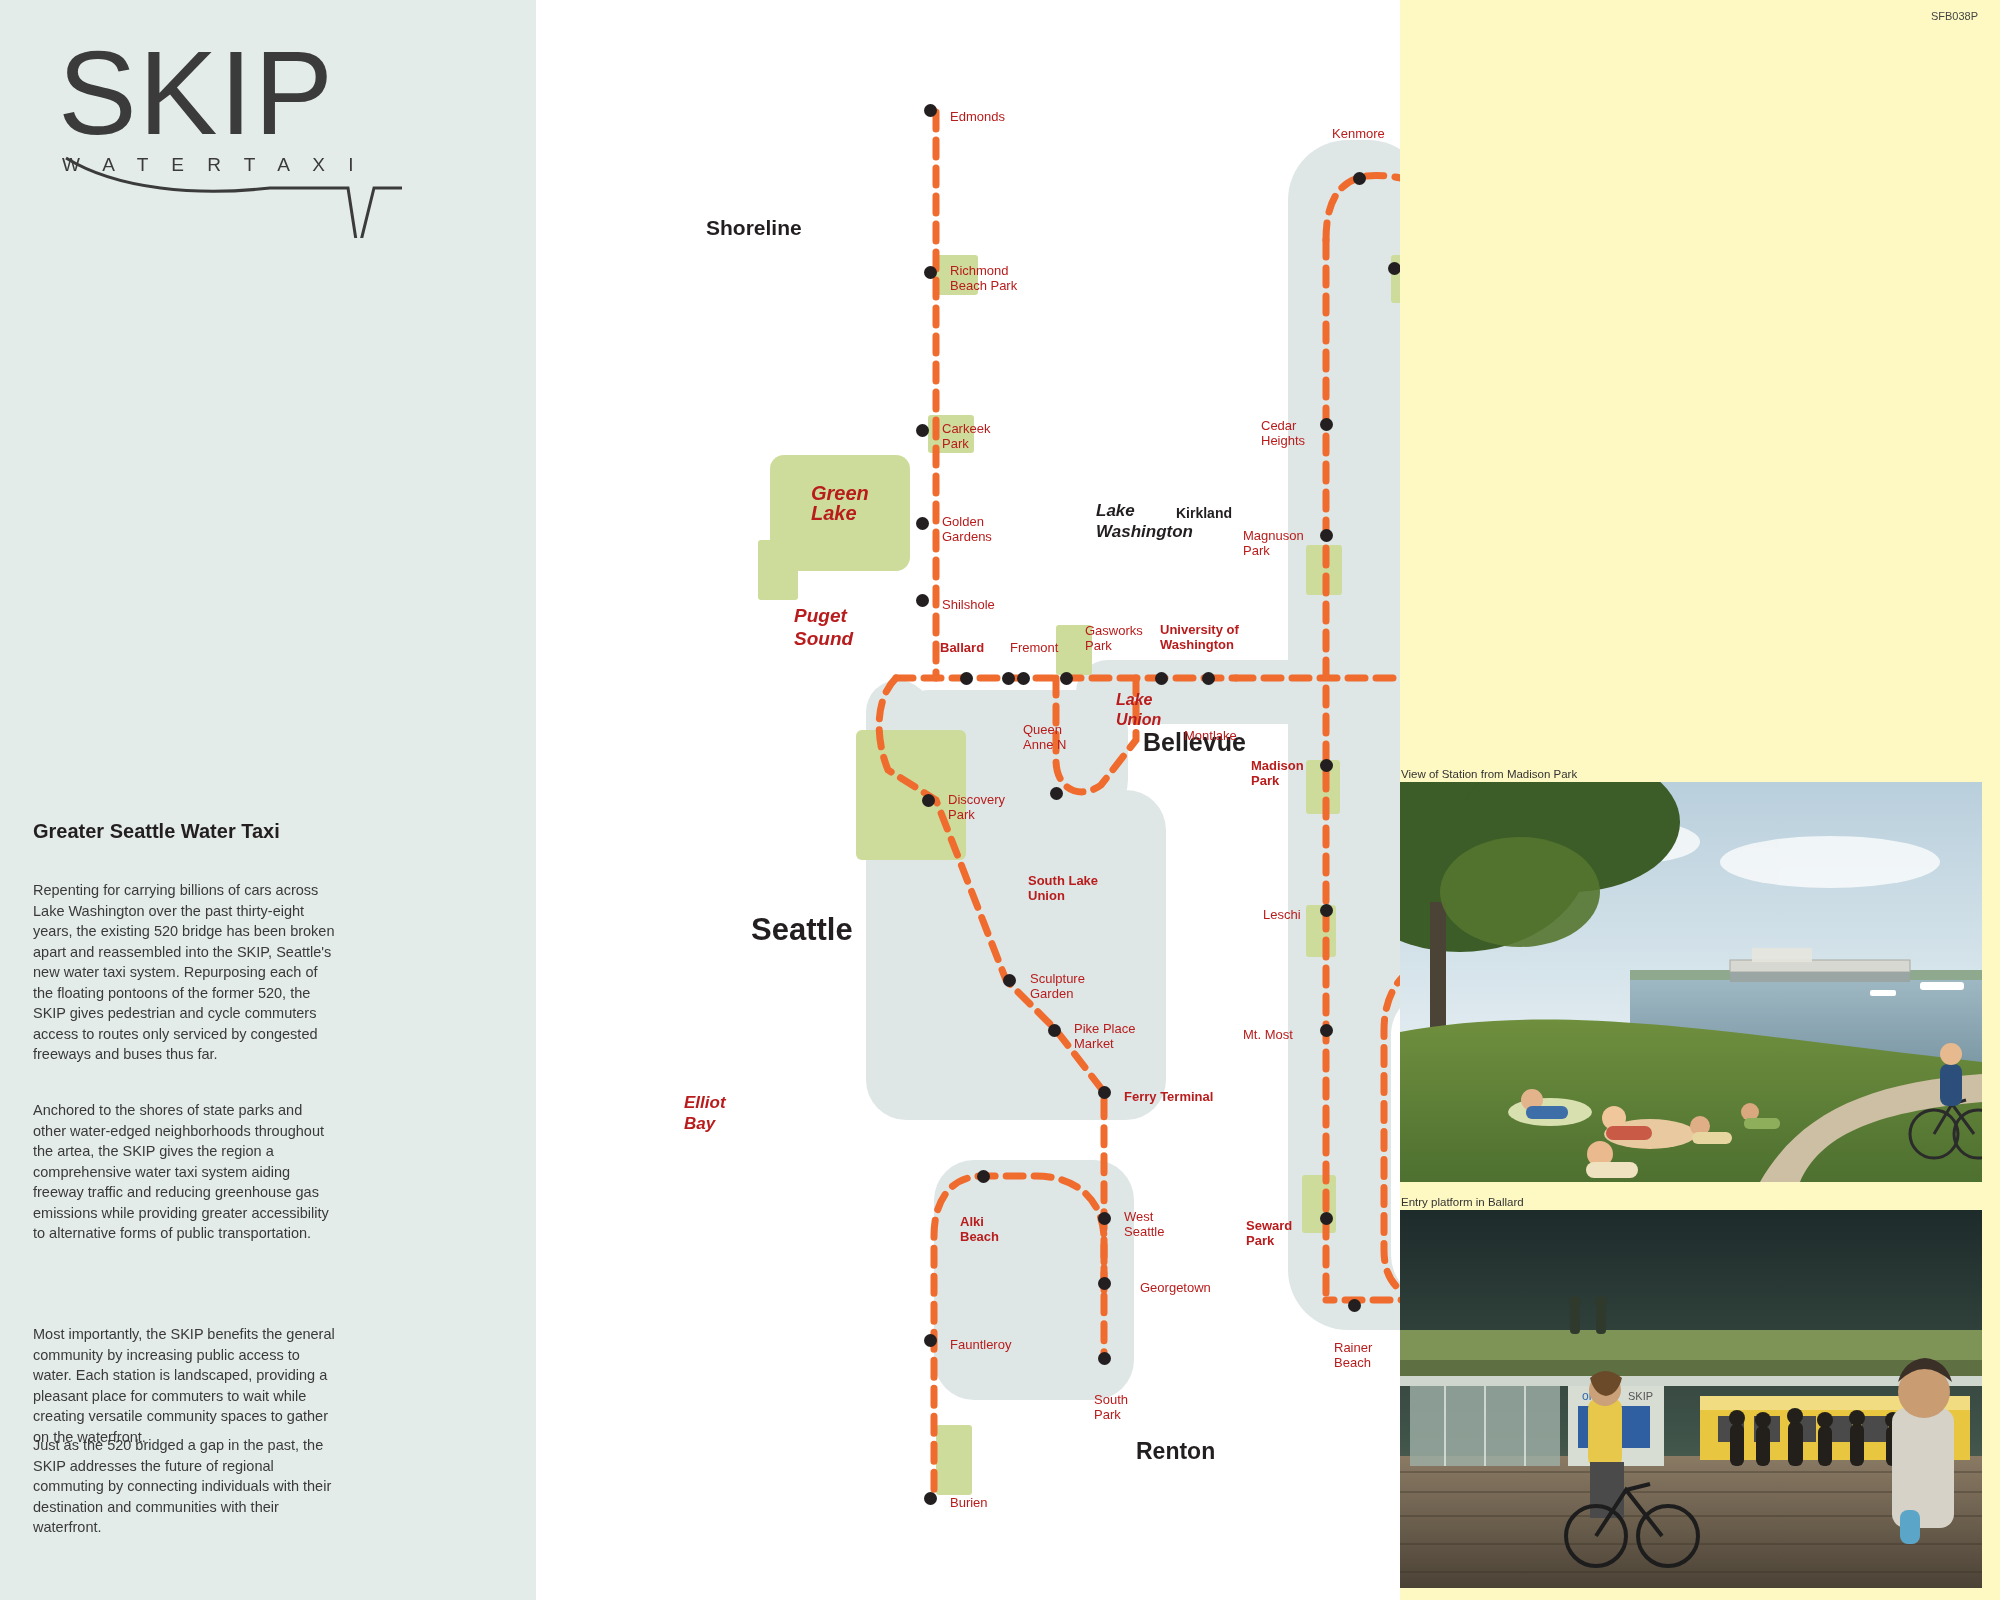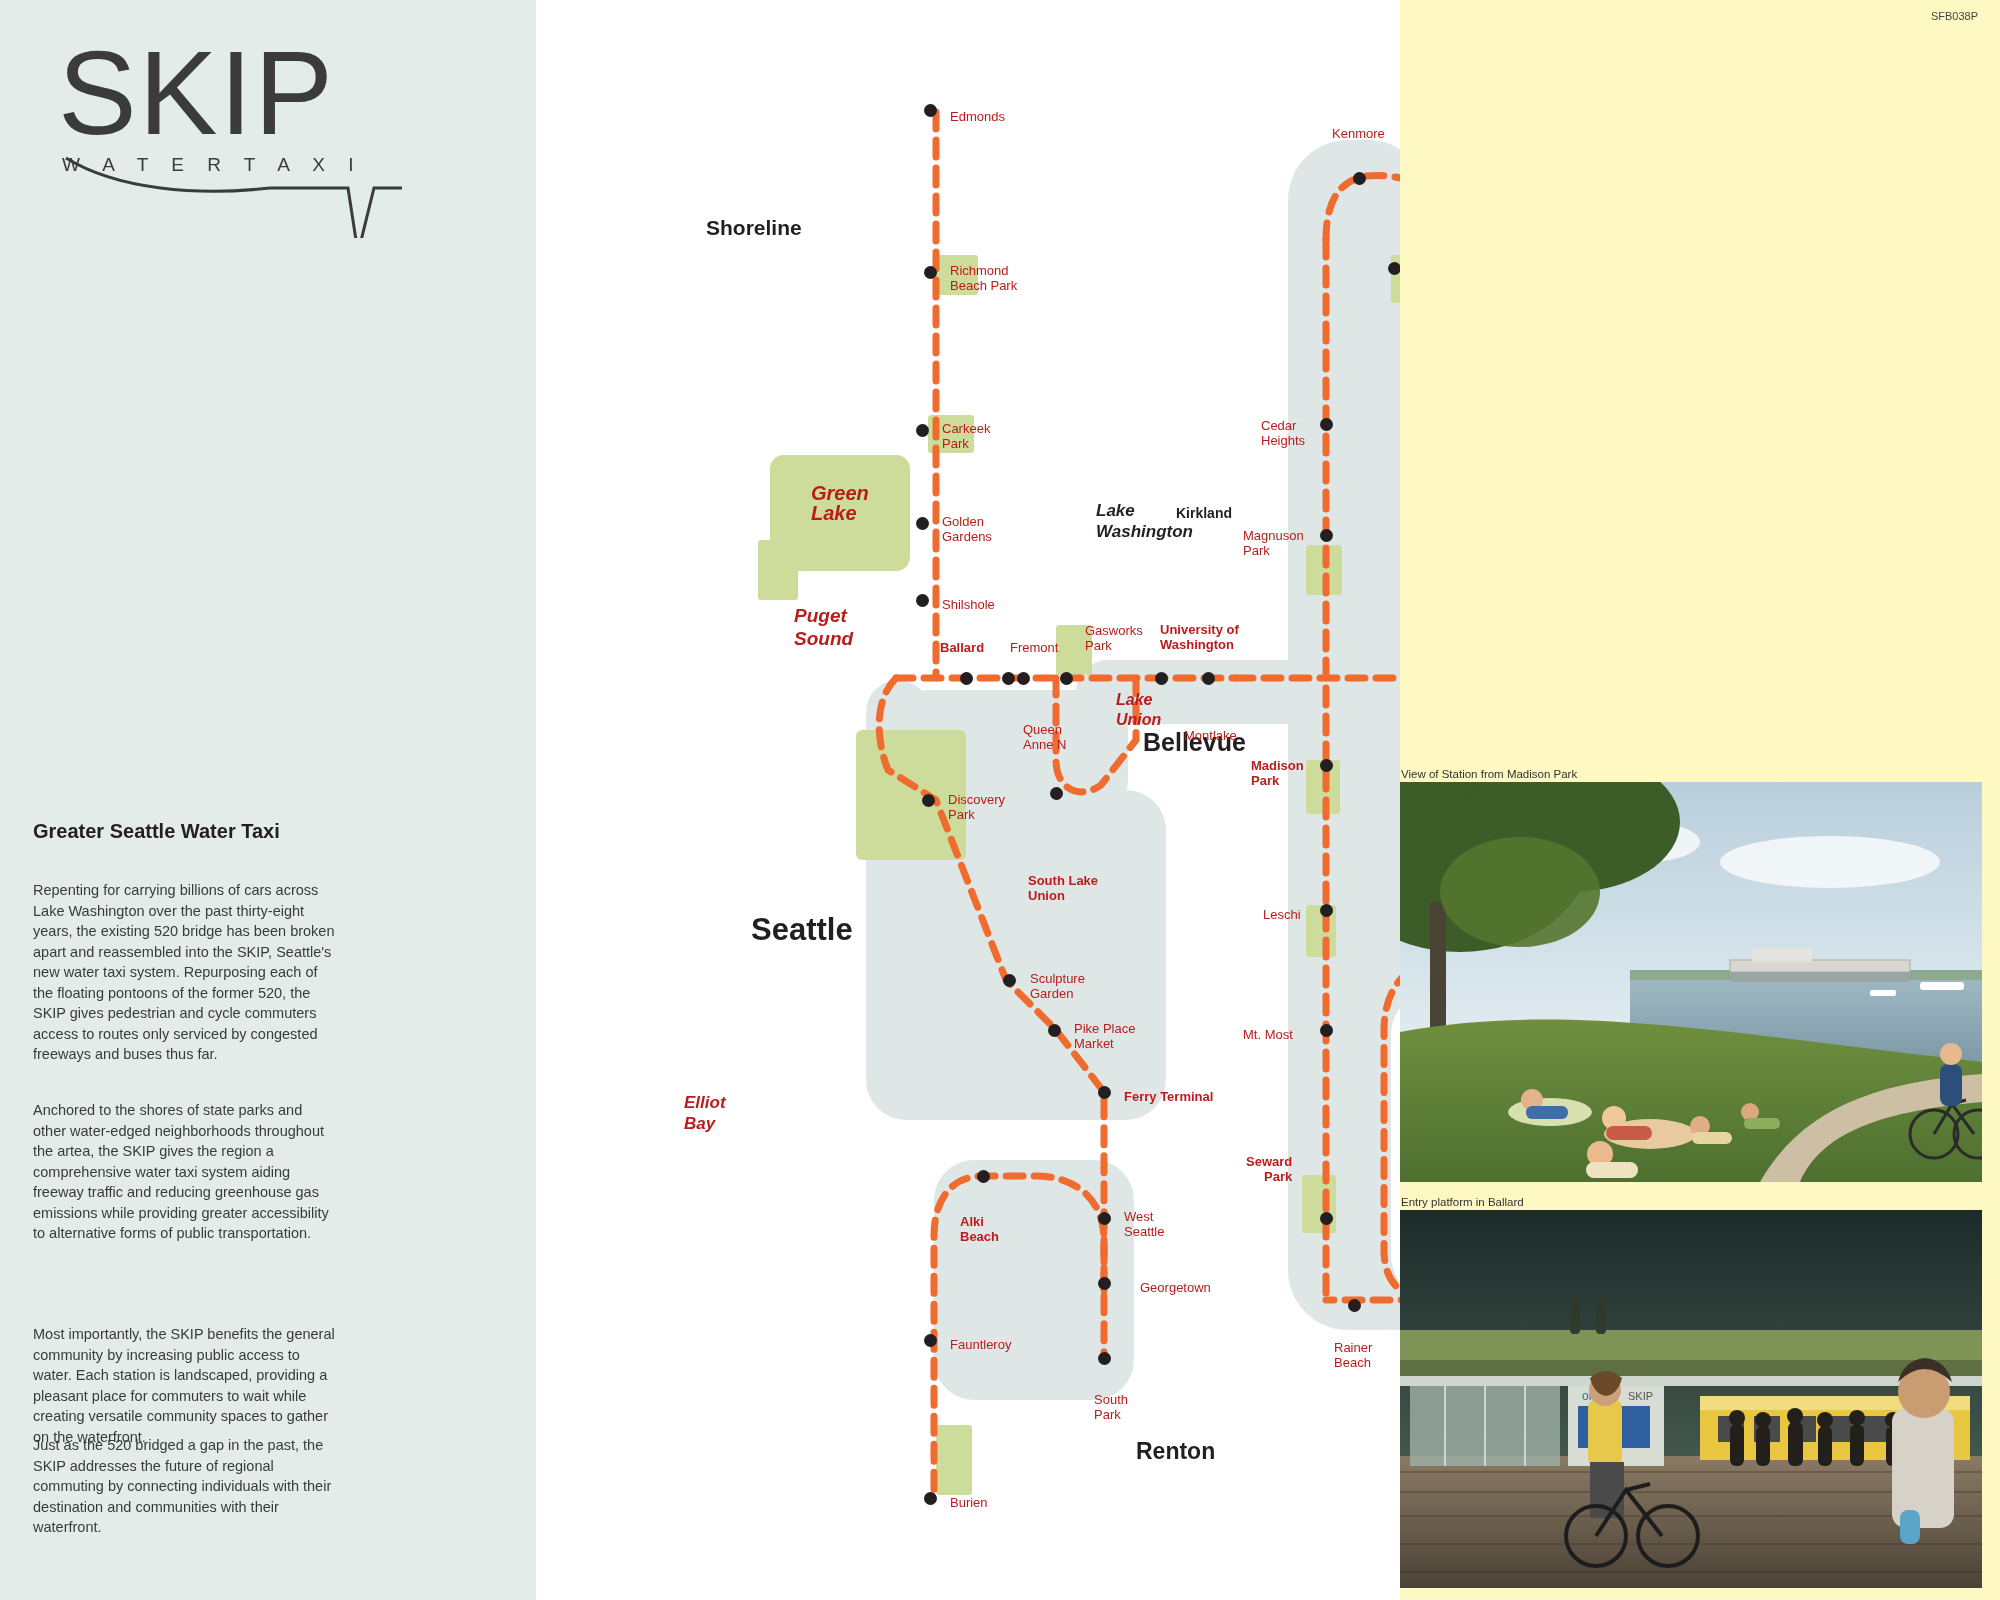--- a/index.html
+++ b/index.html
@@ -198,21 +198,21 @@
       <div class="lbl b" style="left: 983px; top: 820px;">Meydenbauer<br>Bay</div>
       <div class="dot" style="left: 784px; top: 904px;"></div>
       <div class="lbl" style="left: 727px; top: 907px;">Leschi</div>
       <div class="dot" style="left: 784px; top: 1024px;"></div>
       <div class="lbl" style="left: 707px; top: 1027px;">Mt. Most</div>
       <div class="dot" style="left: 887px; top: 957px;"></div>
       <div class="lbl" style="left: 880px; top: 995px;">Mercer<br>Island<br>North</div>
       <div class="dot" style="left: 957px; top: 1016px;"></div>
       <div class="lbl" style="left: 983px; top: 1014px;">Beaux Arts<br>Village</div>
       <div class="dot" style="left: 784px; top: 1212px;"></div>
-      <div class="lbl b" style="left: 710px; top: 1154px; text-align: right;">Seward<br>Park</div>
+      <div class="lbl b" style="left: 710px; top: 1218px;">Seward<br>Park</div>
       <div class="dot" style="left: 952px; top: 1284px;"></div>
       <div class="lbl" style="left: 978px; top: 1275px;">Gene Coulon<br>Memorial<br>Beach Park</div>
       <div class="dot" style="left: 812px; top: 1299px;"></div>
       <div class="lbl" style="left: 798px; top: 1340px;">Rainer<br>Beach</div>
       <div class="dot" style="left: 887px; top: 1299px;"></div>
       <div class="lbl" style="left: 880px; top: 1340px;">Mercer<br>Island<br>South</div>
     </div>
 </div>
 
 <div id="right-col">

